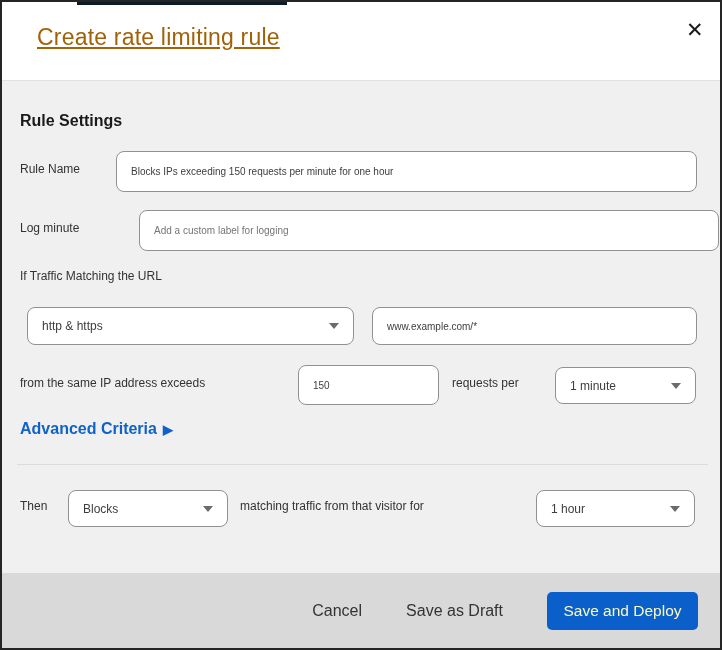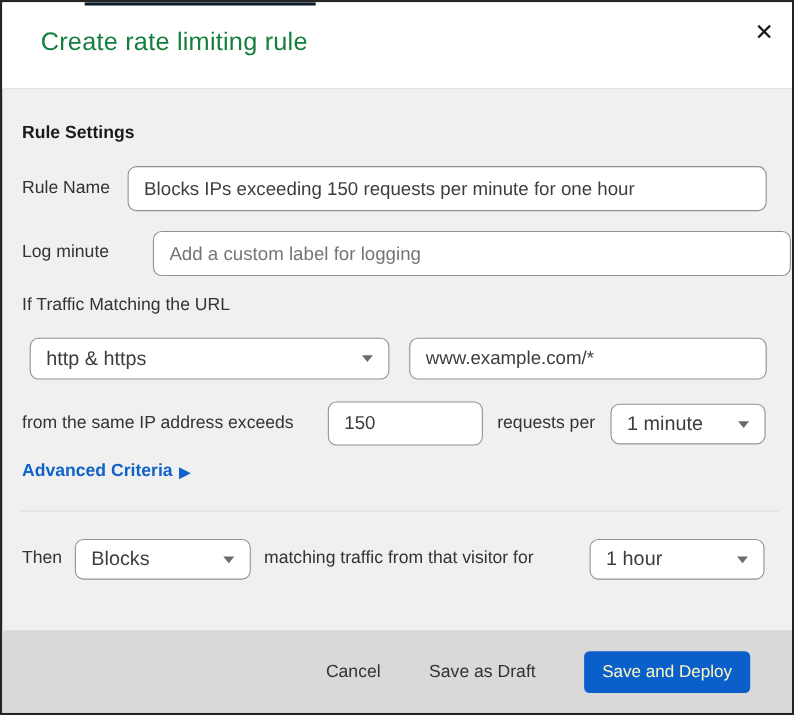--- a/index.html
+++ b/index.html
@@ -16,46 +16,46 @@
     position:absolute; top:0; left:75px; width:210px; height:3px;
     background:#0c1b2a; z-index:5;
   }
   
   .header {
     position:absolute; top:0; left:0; right:0; height:79px;
     background:#ffffff; border-bottom:1px solid #e2e2e2;
   }
   .title {
     position:absolute; left:35px; top:22px;
-    font-size:23px; font-weight:400; color:#15803d; letter-spacing:0.2px;
+    font-size:23px; font-weight:400; color:#a16207; letter-spacing:0.2px;text-decoration:underline;
   }
   .close-btn {
     position:absolute; left:680px; top:13px;
     font-size:21px; color:#1a1a1a; font-weight:400;
     cursor:pointer; line-height:1; padding:4px;
   }
   
-  .lbl { position:absolute; font-size:16px; color:#333333; white-space:nowrap; }
+  .lbl { position:absolute; font-size:12px; color:#333333; white-space:nowrap; }
   .heading { position:absolute; font-size:16px; font-weight:700; color:#1a1a1a; }
   
   .tinput {
     position:absolute; background:#ffffff;
     border:1px solid #919191; border-radius:8px;
     font-family:"Liberation Sans", sans-serif;
-    font-size:17px; color:#3d3d3d; padding:4px 14px; outline:none;
+    font-size:10px; color:#3d3d3d; padding:4px 14px; outline:none;
   }
   .tinput::placeholder { color:#757575; opacity:1; }
   
   .selbox {
     position:absolute; background:#ffffff;
     border:1px solid #919191; border-radius:8px;
     display:flex; align-items:center;
     padding:0 30px 0 14px; cursor:pointer;
   }
-  .selbox .selval { font-size:18px; color:#3d3d3d; white-space:nowrap; }
+  .selbox .selval { font-size:12px; color:#3d3d3d; white-space:nowrap; }
   .caret {
     position:absolute; right:14px; top:50%; margin-top:-3px;
     width:0; height:0;
     border-left:5.5px solid transparent;
     border-right:5.5px solid transparent;
     border-top:6.5px solid #6b6b6b;
   }
   
   .adv-link {
     position:absolute; left:18px; top:418px;
@@ -65,21 +65,21 @@
   .adv-arrow { font-size:13px; color:#0f62c9; }
   .divider {
     position:absolute; left:15px; top:462px; width:691px; height:1px;
     background:#dcdcdc;
   }
   
   .footer {
     position:absolute; left:0; right:0; bottom:0; height:75px;
     background:#d9d9d9;
     display:flex; align-items:center; justify-content:flex-end;
-    gap:44px; padding-right:38px;
+    gap:44px; padding-right:22px;
   }
   .link-btn {
     font-size:16px; color:#333333; cursor:pointer; background:none; border:none;
     font-family:"Liberation Sans", sans-serif;
   }
   .primary-btn {
     width:151px; height:38px; border:none; border-radius:5px;
     background:#0b5fcb; color:#fef9c3; font-size:15.5px;
     font-family:"Liberation Sans", sans-serif; cursor:pointer;
   }

